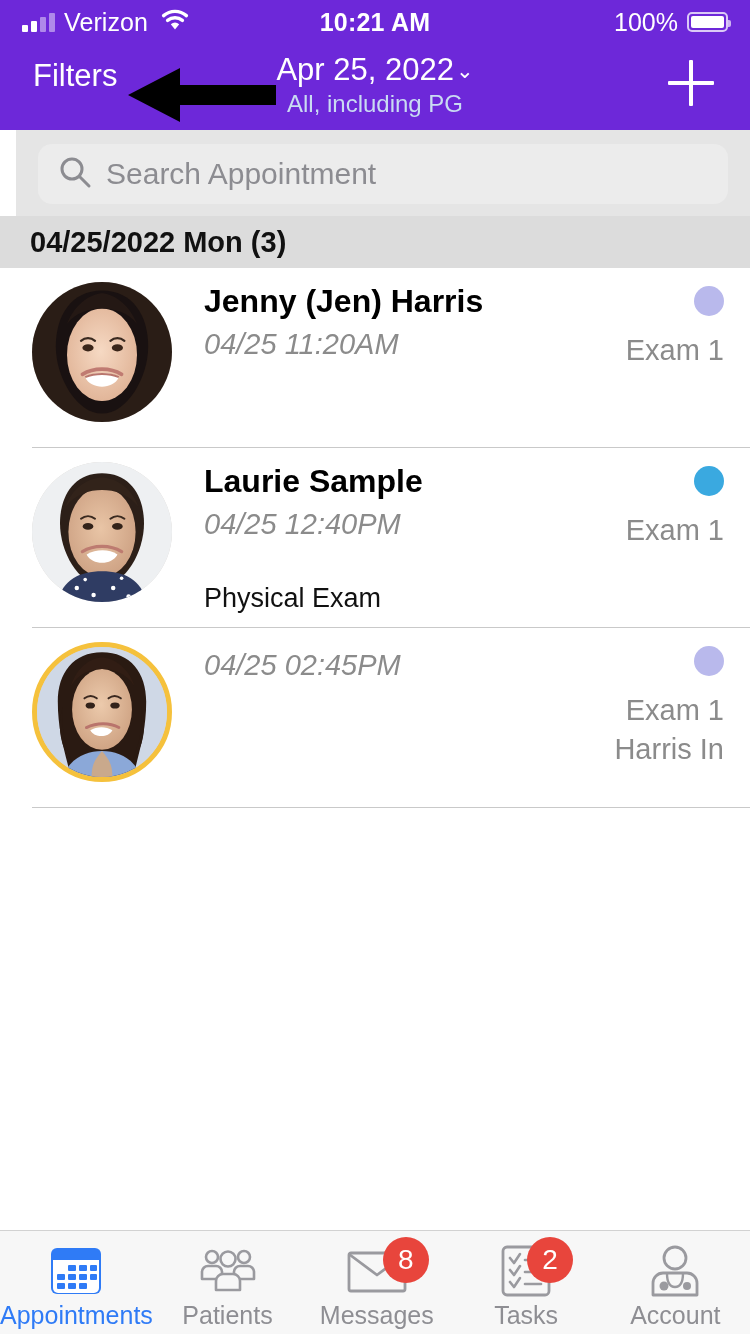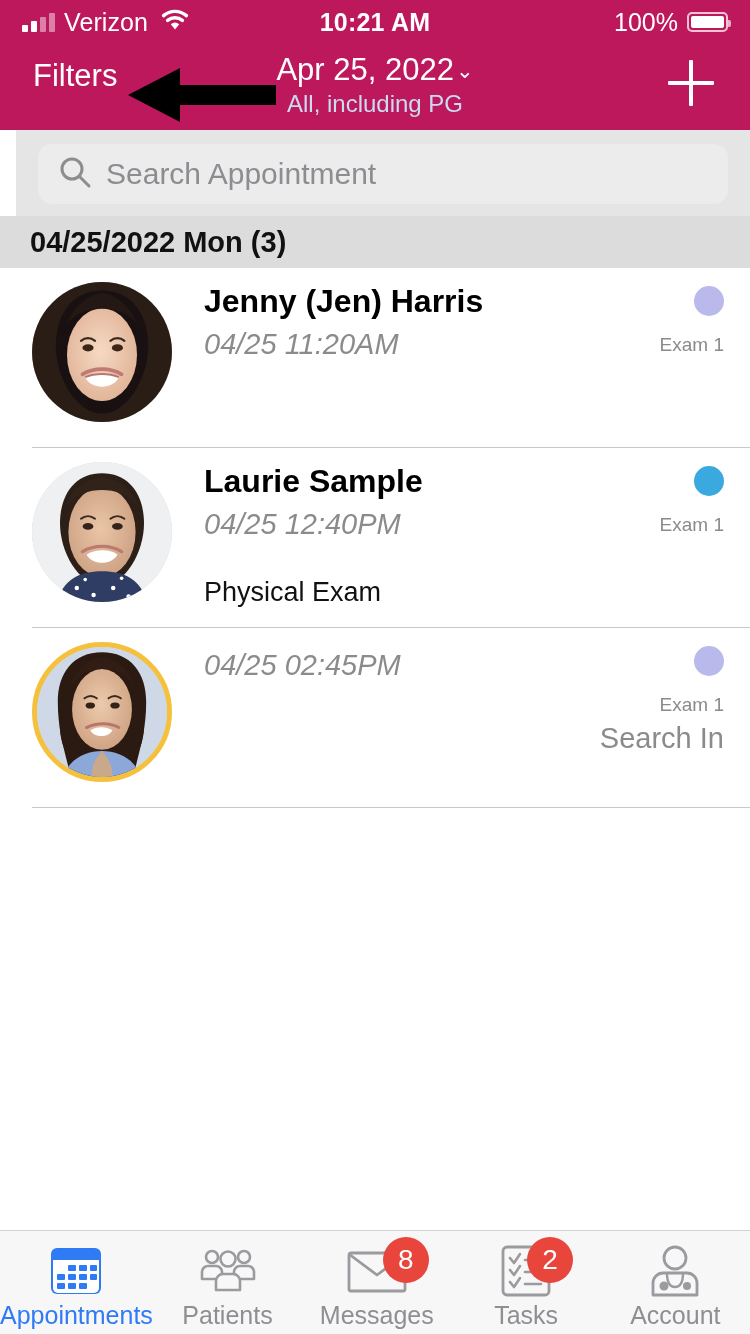--- a/index.html
+++ b/index.html
@@ -6,21 +6,21 @@
   html, body { width:750px; height:1334px; }
   body {
     font-family: "Liberation Sans", sans-serif;
     background:#ffffff;
     overflow:hidden;
     position:relative;
   }
   .phone { width:750px; height:1334px; position:relative; background:#fff; display:flex; flex-direction:column; }
 
   
-  .header { background:#be185d; height:130px; position:relative; flex:none; }
+  .header { background:#6d28d9; height:130px; position:relative; flex:none; }
 
   .statusbar {
     height:44px; display:flex; align-items:center;
     padding:0 22px; color:#fff; position:relative;
   }
   .sb-left { display:flex; align-items:center; gap:9px; }
   .signal { display:flex; align-items:flex-end; gap:3px; height:19px; }
   .signal i { display:block; width:6px; background:#ffffff; border-radius:1px; }
   .signal i.b1 { height:7px; }
   .signal i.b2 { height:11px; }
@@ -111,21 +111,21 @@
   .avatar.ring { border:5px solid #f5c13c; }
   .avatar svg { display:block; width:100%; height:100%; }
   .rowbody { flex:1; padding-left:32px; position:relative; min-height:166px; }
   .rowtop { display:flex; align-items:flex-start; }
   .names { flex:1; }
   .pname { font-size:32px; font-weight:700; color:#000; line-height:1.22; }
   .ptime { font-size:29px; color:#8b8b8b; margin-top:7px;font-style:italic; }
   .pnote { font-size:27px; color:#111; margin-top:36px; }
   .rowright { text-align:right; padding-top:4px; min-width:190px; }
   .dot { width:30px; height:30px; border-radius:50%; display:inline-block; }
-  .rm { font-size:19px; color:#8b8b8b; margin-top:14px; }
+  .rm { font-size:29px; color:#8b8b8b; margin-top:14px; }
   .st { font-size:29px; color:#8b8b8b; margin-top:6px; }
 
   
   .tabbar {
     height:104px; background:#f7f7f7; border-top:1px solid #d2d2d2;
     display:flex; flex:none;
   }
   .tab {
     flex:1; display:flex; flex-direction:column;
     align-items:center; justify-content:center; gap:4px;
@@ -320,21 +320,21 @@
         </svg>
       </div>
       <div class="rowbody">
         <div class="rowtop">
           <div class="names">
             <div class="ptime">04/25 02:45PM</div>
           </div>
           <div class="rowright">
             <span class="dot" style="background:#b9b9ec"></span>
             <div class="rm">Exam 1</div>
-            <div class="st">Search In</div>
+            <div class="st">Harris In</div>
           </div>
         </div>
       </div>
       <div class="divider"></div>
     </div>
 
   </div>
 
   <div class="tabbar">
 

